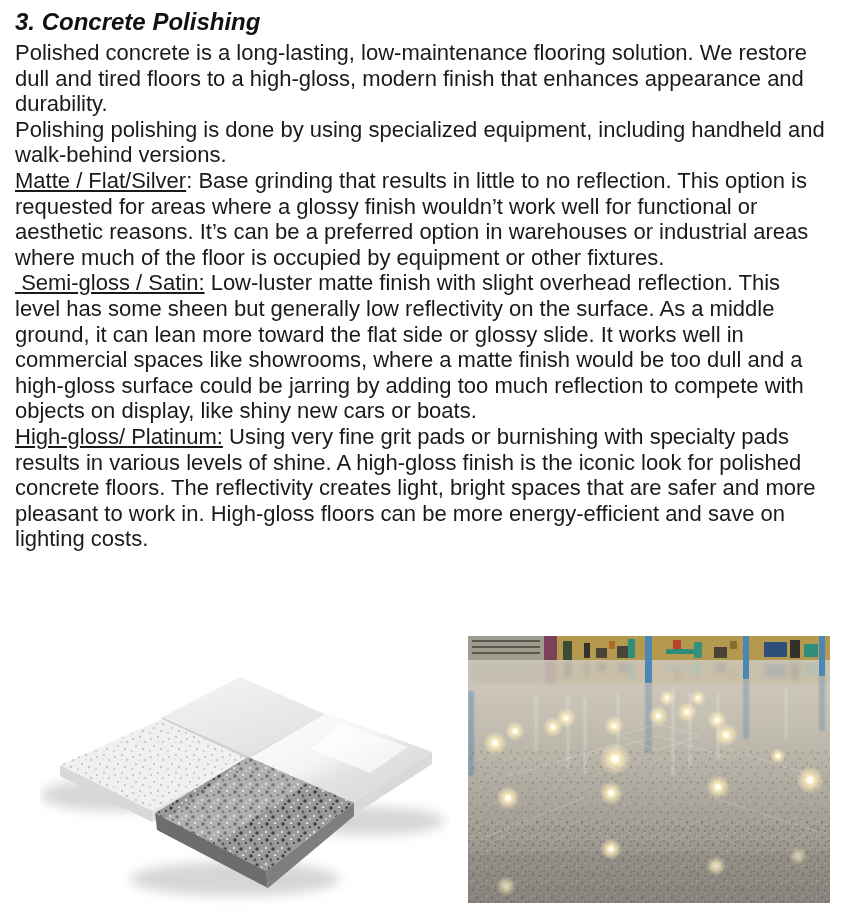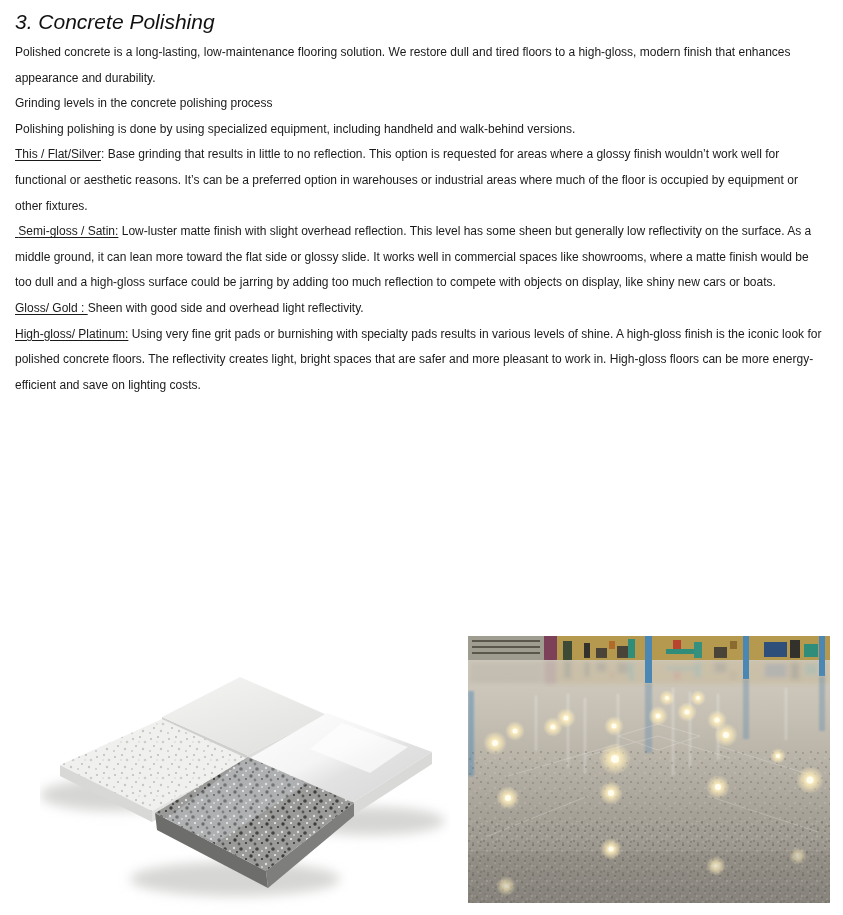--- a/index.html
+++ b/index.html
@@ -5,43 +5,41 @@
   html,body { margin:0; padding:0; }
   body {
     width:843px; height:915px; overflow:hidden;
     background:#ffffff; color:#1a1a1a;
     font-family:"Liberation Sans", sans-serif;
     position:relative;
   }
   .page { position:relative; width:843px; height:915px; background:#ffffff; }
   .title {
     margin:0 0 3px 0; padding:7px 16px 0 15px;
-    font-style:italic; font-weight:400;
-    font-size:21px; line-height:30px; color:#111111;
+    font-style:italic; font-weight:700;
+    font-size:24px; line-height:30px; color:#111111;
   }
-  .content { padding:0 16px 0 15px; font-size:12px; line-height:25.6px; }
+  .content { padding:0 16px 0 15px; font-size:22px; line-height:25.6px; }
   .para { margin:0; white-space:pre-wrap; }
   .lead { text-decoration:underline; text-underline-offset:2px; }
   .img-tiles  { position:absolute; left:40px;  top:645px; width:410px; height:265px; }
   .img-floor  { position:absolute; left:468px; top:636px; width:362px; height:267px; }
 </style>
 </head>
 <body>
 
 <div class="page">
 
   <h1 class="title">3. Concrete Polishing</h1>
 
   <div class="content">
     <p class="para"><span class="lead"></span><span>Polished concrete is a long-lasting, low-maintenance flooring solution. We restore dull and tired floors to a high-gloss, modern finish that enhances appearance and durability.</span></p>
-    <p class="para"><span class="lead"></span><span>Grinding levels in the concrete polishing process</span></p>
     <p class="para"><span class="lead"></span><span>Polishing polishing is done by using specialized equipment, including handheld and walk-behind versions.</span></p>
-    <p class="para"><span class="lead">This / Flat/Silver</span><span>: Base grinding that results in little to no reflection. This option is requested for areas where a glossy finish wouldn’t work well for functional or aesthetic reasons. It’s can be a preferred option in warehouses or industrial areas where much of the floor is occupied by equipment or other fixtures.</span></p>
+    <p class="para"><span class="lead">Matte / Flat/Silver</span><span>: Base grinding that results in little to no reflection. This option is requested for areas where a glossy finish wouldn’t work well for functional or aesthetic reasons. It’s can be a preferred option in warehouses or industrial areas where much of the floor is occupied by equipment or other fixtures.</span></p>
     <p class="para"><span class="lead"> Semi-gloss / Satin:</span><span> Low-luster matte finish with slight overhead reflection. This level has some sheen but generally low reflectivity on the surface. As a middle ground, it can lean more toward the flat side or glossy slide. It works well in commercial spaces like showrooms, where a matte finish would be too dull and a high-gloss surface could be jarring by adding too much reflection to compete with objects on display, like shiny new cars or boats.</span></p>
-    <p class="para"><span class="lead">Gloss/ Gold : </span><span>Sheen with good side and overhead light reflectivity.</span></p>
     <p class="para"><span class="lead">High-gloss/ Platinum:</span><span> Using very fine grit pads or burnishing with specialty pads results in various levels of shine. A high-gloss finish is the iconic look for polished concrete floors. The reflectivity creates light, bright spaces that are safer and more pleasant to work in. High-gloss floors can be more energy-efficient and save on lighting costs.</span></p>
   </div>
 
   <svg class="img-tiles" viewBox="0 0 410 265" xmlns="http://www.w3.org/2000/svg">
     <defs>
       <linearGradient id="topG" x1="0" y1="0" x2="0.6" y2="1">
         <stop offset="0" stop-color="#f5f5f3"></stop>
           <stop offset="1" stop-color="#e2e2e0"></stop>
       </linearGradient>
       <linearGradient id="glossG" x1="0" y1="0" x2="1" y2="1">

